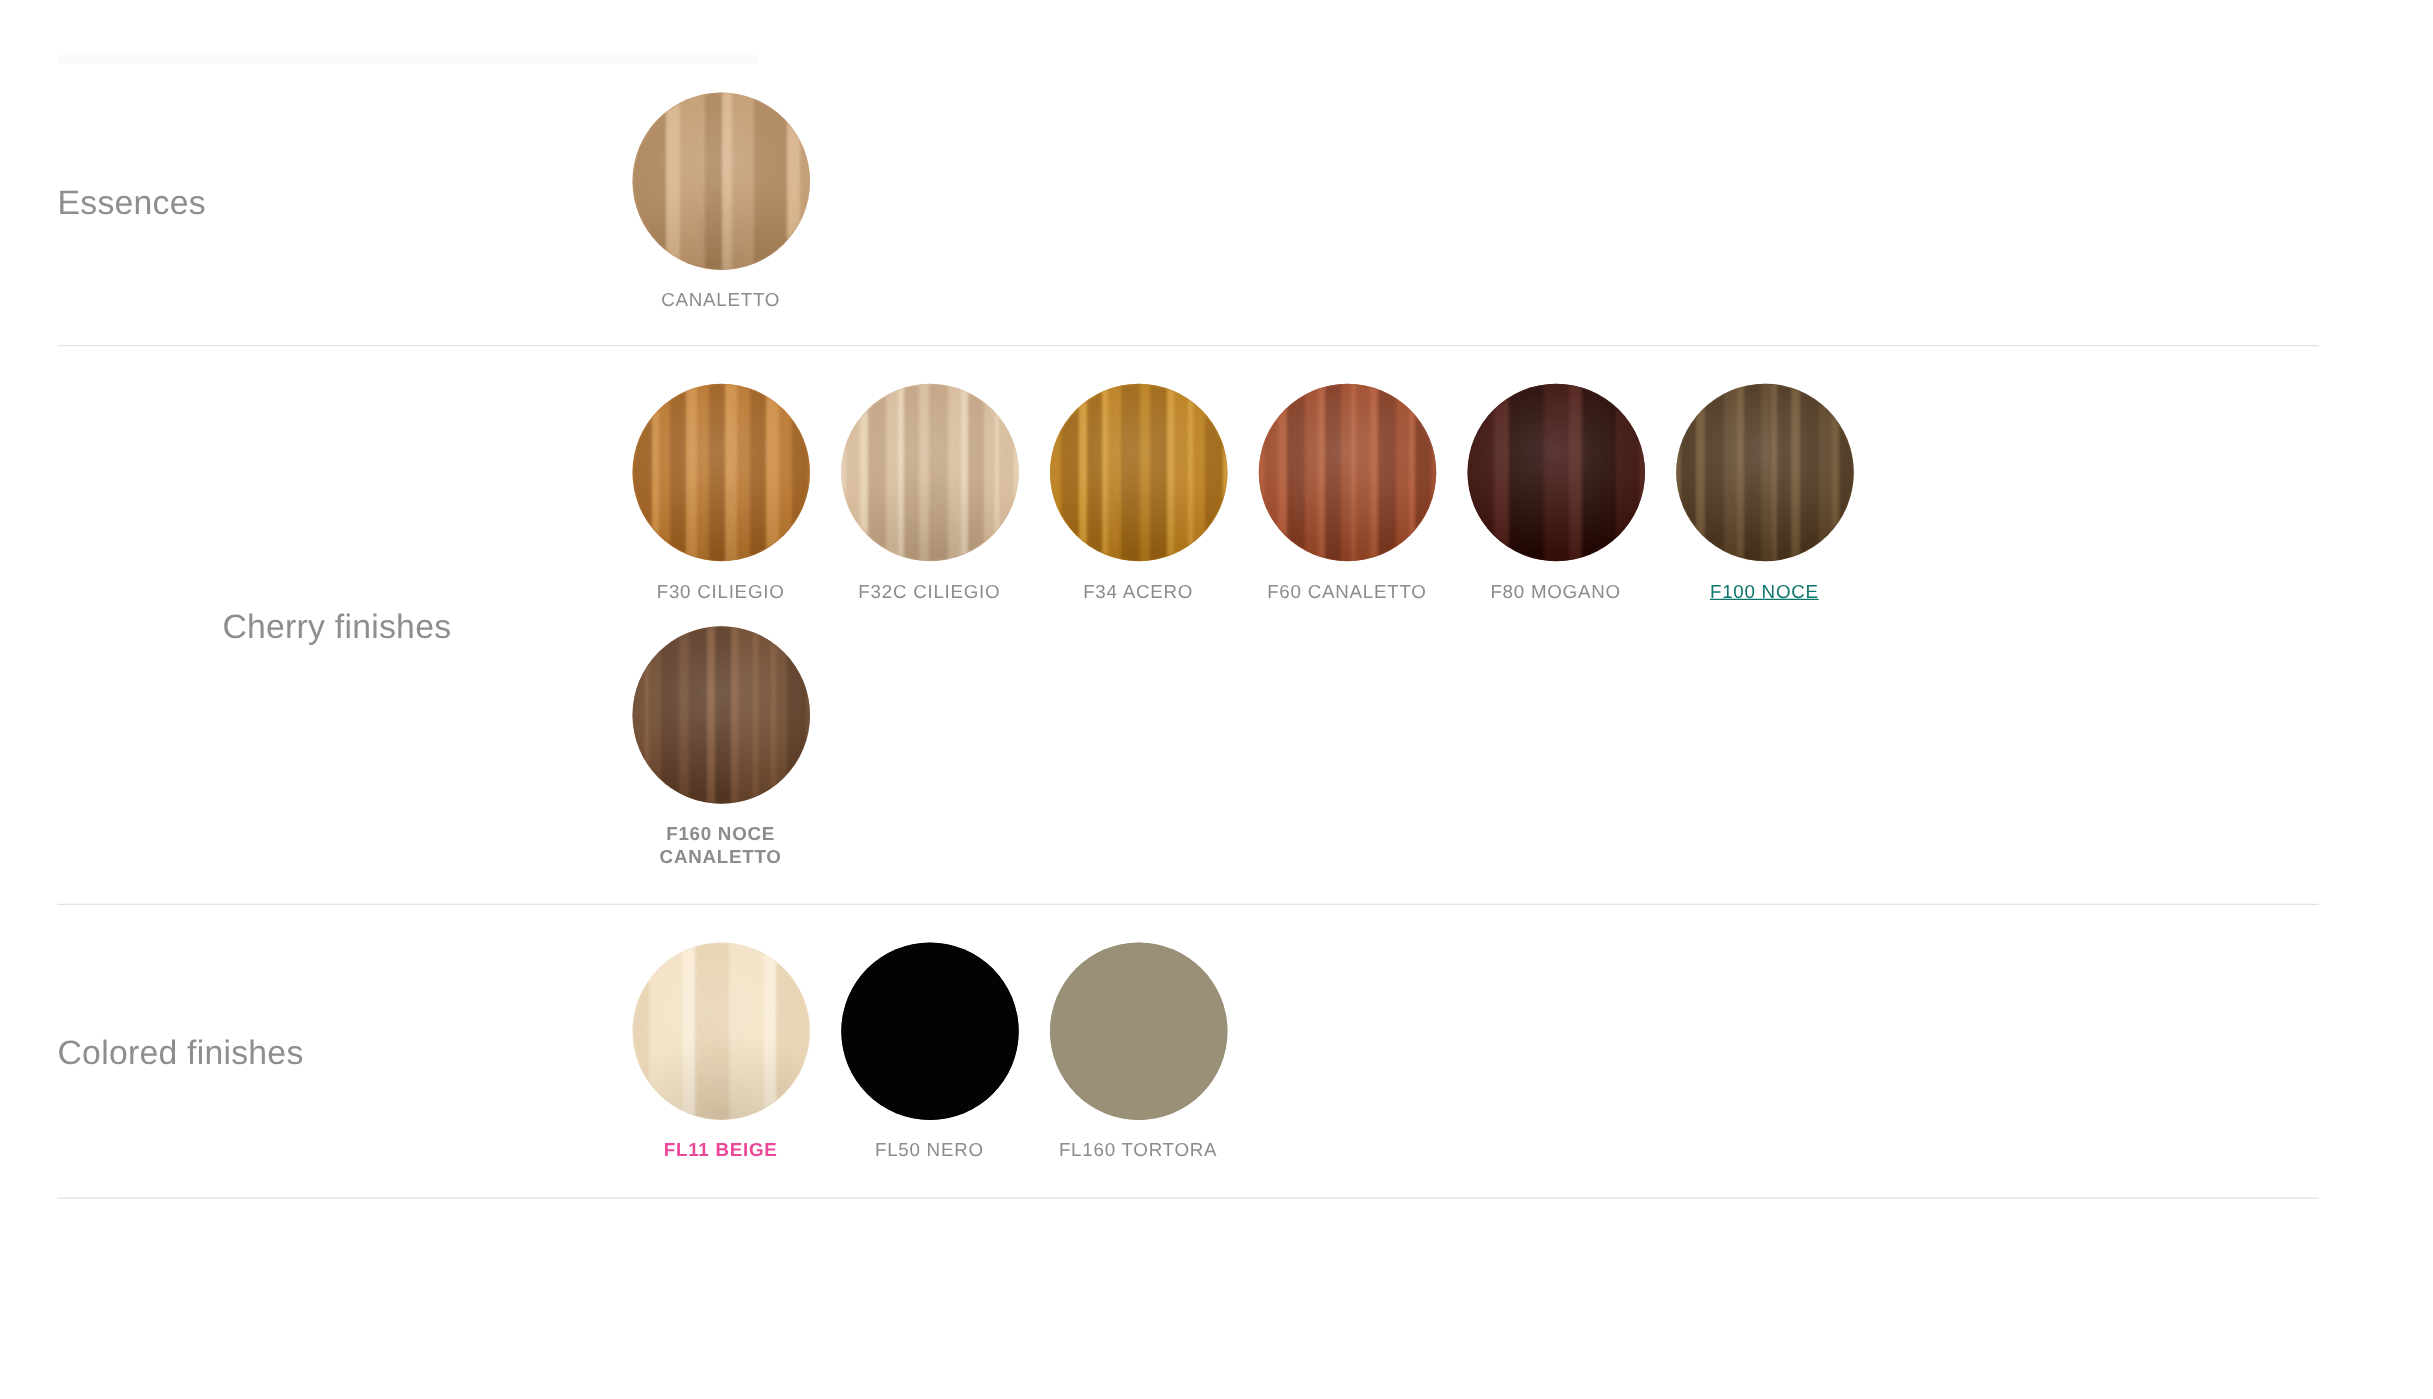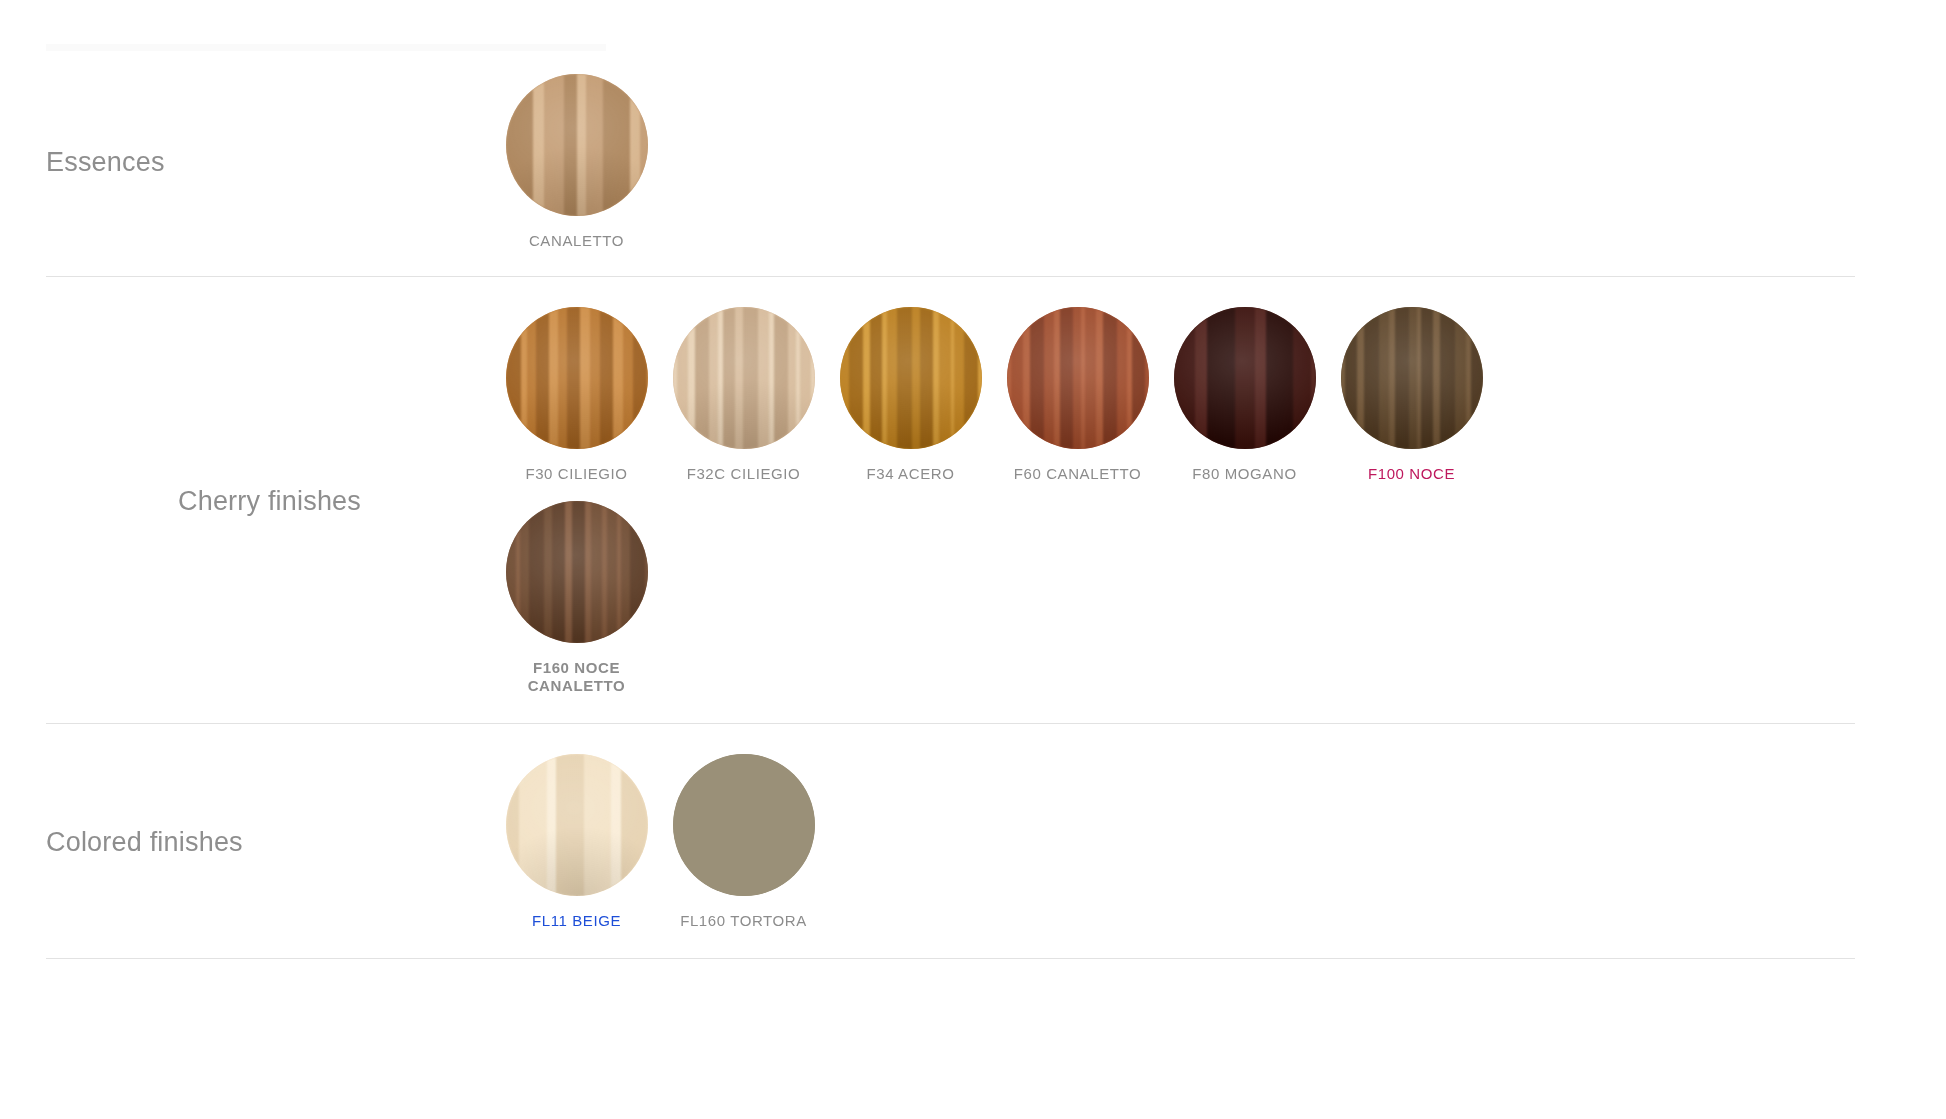--- a/index.html
+++ b/index.html
@@ -169,21 +169,21 @@
               <div class="grain" style="background: linear-gradient(90deg, rgb(58, 17, 12) 0%, rgb(58, 17, 12) 8.16%, rgb(58, 17, 12) 8.16%, rgb(58, 17, 12) 14.74%, rgb(81, 32, 26) 14.74%, rgb(81, 32, 26) 19.73%, rgb(81, 32, 26) 19.73%, rgb(81, 32, 26) 23.15%, rgb(35, 8, 5) 23.15%, rgb(35, 8, 5) 33.98%, rgb(35, 8, 5) 33.98%, rgb(35, 8, 5) 43.24%, rgb(58, 17, 12) 43.24%, rgb(58, 17, 12) 50.91%, rgb(58, 17, 12) 50.91%, rgb(58, 17, 12) 57%, rgb(81, 32, 26) 57%, rgb(81, 32, 26) 61.52%, rgb(81, 32, 26) 61.52%, rgb(81, 32, 26) 64.45%, rgb(35, 8, 5) 64.45%, rgb(35, 8, 5) 74.79%, rgb(35, 8, 5) 74.79%, rgb(35, 8, 5) 83.56%, rgb(58, 17, 12) 83.56%, rgb(58, 17, 12) 90.75%, rgb(58, 17, 12) 90.75%, rgb(58, 17, 12) 96.36%, rgb(81, 32, 26) 96.36%, rgb(81, 32, 26) 100.38%, rgb(81, 32, 26) 100.38%, rgb(81, 32, 26) 102.83%, rgb(35, 8, 5) 102.83%, rgb(35, 8, 5) 112.69%, rgb(58, 17, 12) 112.69%, rgb(58, 17, 12) 120.97%, rgb(58, 17, 12) 120.97%, rgb(58, 17, 12) 127.67%, rgb(58, 17, 12) 127.67%, rgb(58, 17, 12) 132.79%, rgb(81, 32, 26) 132.79%, rgb(81, 32, 26) 136.33%, rgb(35, 8, 5) 136.33%, rgb(35, 8, 5) 147.29%, rgb(35, 8, 5) 147.29%, rgb(35, 8, 5) 156.67%, rgb(58, 17, 12) 156.67%, rgb(58, 17, 12) 164.46%, rgb(58, 17, 12) 164.46%, rgb(58, 17, 12) 170.68%, rgb(81, 32, 26) 170.68%, rgb(81, 32, 26) 175.31%, rgb(58, 17, 12) 100%); filter: blur(1.2px); opacity: 0.95;"></div>
               <div class="grain" style="background: radial-gradient(120% 95% at 48% 38%, rgba(255, 255, 255, 0.17), rgba(255, 255, 255, 0) 62%), radial-gradient(90% 70% at 52% 100%, rgba(0, 0, 0, 0.12), rgba(0, 0, 0, 0) 70%);"></div>
             </div>
             <div class="swatch-label" style="color: rgb(140, 140, 140);">F80 MOGANO</div>
           </div>
           <div class="swatch">
             <div class="disc" style="background: rgb(93, 69, 41);">
               <div class="grain" style="background: linear-gradient(90deg, rgb(113, 86, 54) 0%, rgb(113, 86, 54) 2.78%, rgb(74, 53, 30) 2.78%, rgb(74, 53, 30) 11.18%, rgb(113, 86, 54) 11.18%, rgb(113, 86, 54) 16.2%, rgb(74, 53, 30) 16.2%, rgb(74, 53, 30) 26.85%, rgb(93, 69, 41) 26.85%, rgb(93, 69, 41) 34.13%, rgb(113, 86, 54) 34.13%, rgb(113, 86, 54) 38.03%, rgb(74, 53, 30) 38.03%, rgb(74, 53, 30) 47.56%, rgb(93, 69, 41) 47.56%, rgb(93, 69, 41) 53.71%, rgb(113, 86, 54) 53.71%, rgb(113, 86, 54) 56.48%, rgb(74, 53, 30) 56.48%, rgb(74, 53, 30) 64.88%, rgb(113, 86, 54) 64.88%, rgb(113, 86, 54) 69.91%, rgb(74, 53, 30) 69.91%, rgb(74, 53, 30) 80.56%, rgb(93, 69, 41) 80.56%, rgb(93, 69, 41) 87.83%, rgb(113, 86, 54) 87.83%, rgb(113, 86, 54) 91.73%, rgb(74, 53, 30) 91.73%, rgb(74, 53, 30) 101.26%, rgb(93, 69, 41) 101.26%, rgb(93, 69, 41) 107.4%, rgb(113, 86, 54) 107.4%, rgb(113, 86, 54) 110.18%, rgb(74, 53, 30) 110.18%, rgb(74, 53, 30) 118.58%, rgb(113, 86, 54) 118.58%, rgb(113, 86, 54) 123.6%, rgb(74, 53, 30) 123.6%, rgb(74, 53, 30) 134.25%, rgb(93, 69, 41) 134.25%, rgb(93, 69, 41) 141.52%, rgb(113, 86, 54) 141.52%, rgb(113, 86, 54) 145.42%, rgb(74, 53, 30) 145.42%, rgb(74, 53, 30) 154.94%, rgb(93, 69, 41) 154.94%, rgb(93, 69, 41) 161.09%, rgb(113, 86, 54) 161.09%, rgb(113, 86, 54) 163.86%, rgb(74, 53, 30) 163.86%, rgb(74, 53, 30) 172.26%, rgb(93, 69, 41) 100%); filter: blur(1.2px); opacity: 0.95;"></div>
               <div class="grain" style="background: radial-gradient(120% 95% at 48% 38%, rgba(255, 255, 255, 0.17), rgba(255, 255, 255, 0) 62%), radial-gradient(90% 70% at 52% 100%, rgba(0, 0, 0, 0.12), rgba(0, 0, 0, 0) 70%);"></div>
             </div>
-            <div class="swatch-label" style="color: #be185d;">F100 NOCE</div>
+            <div class="swatch-label" style="color: #0f766e; text-decoration: underline;">F100 NOCE</div>
           </div>
         </div>
       <div class="swatch-row">
           <div class="swatch">
             <div class="disc" style="background: rgb(110, 74, 49);">
               <div class="grain" style="background: linear-gradient(90deg, rgb(110, 74, 49) 0%, rgb(110, 74, 49) 7.21%, rgb(131, 89, 61) 7.21%, rgb(131, 89, 61) 9.52%, rgb(110, 74, 49) 9.52%, rgb(110, 74, 49) 15.93%, rgb(90, 58, 37) 15.93%, rgb(90, 58, 37) 26.45%, rgb(110, 74, 49) 26.45%, rgb(110, 74, 49) 32.06%, rgb(90, 58, 37) 32.06%, rgb(90, 58, 37) 41.78%, rgb(131, 89, 61) 41.78%, rgb(131, 89, 61) 46.6%, rgb(90, 58, 37) 46.6%, rgb(90, 58, 37) 55.53%, rgb(131, 89, 61) 55.53%, rgb(131, 89, 61) 59.55%, rgb(110, 74, 49) 59.55%, rgb(110, 74, 49) 67.68%, rgb(131, 89, 61) 67.68%, rgb(131, 89, 61) 70.91%, rgb(110, 74, 49) 70.91%, rgb(110, 74, 49) 78.24%, rgb(131, 89, 61) 78.24%, rgb(131, 89, 61) 80.67%, rgb(110, 74, 49) 80.67%, rgb(110, 74, 49) 87.21%, rgb(90, 58, 37) 87.21%, rgb(90, 58, 37) 97.85%, rgb(110, 74, 49) 97.85%, rgb(110, 74, 49) 103.59%, rgb(90, 58, 37) 103.59%, rgb(90, 58, 37) 113.43%, rgb(131, 89, 61) 113.43%, rgb(131, 89, 61) 118.37%, rgb(90, 58, 37) 118.37%, rgb(90, 58, 37) 127.42%, rgb(131, 89, 61) 127.42%, rgb(131, 89, 61) 131.57%, rgb(110, 74, 49) 131.57%, rgb(110, 74, 49) 139.82%, rgb(131, 89, 61) 139.82%, rgb(131, 89, 61) 143.17%, rgb(110, 74, 49) 143.17%, rgb(110, 74, 49) 150.63%, rgb(131, 89, 61) 150.63%, rgb(131, 89, 61) 153.18%, rgb(110, 74, 49) 153.18%, rgb(110, 74, 49) 159.84%, rgb(90, 58, 37) 159.84%, rgb(90, 58, 37) 170.6%, rgb(110, 74, 49) 100%); filter: blur(1.2px); opacity: 0.95;"></div>
               <div class="grain" style="background: radial-gradient(120% 95% at 48% 38%, rgba(255, 255, 255, 0.17), rgba(255, 255, 255, 0) 62%), radial-gradient(90% 70% at 52% 100%, rgba(0, 0, 0, 0.12), rgba(0, 0, 0, 0) 70%);"></div>
             </div>
             <div class="swatch-label" style="color: rgb(140, 140, 140); font-weight: bold;">F160 NOCE
 CANALETTO</div>
@@ -196,21 +196,27 @@
 
   <div class="section sec-colored">
     <div class="section-label" style="color: rgb(142, 142, 142);">Colored finishes</div>
     <div class="swatch-area">
       <div class="swatch-row">
           <div class="swatch">
             <div class="disc" style="background: rgb(243, 226, 198);">
               <div class="grain" style="background: linear-gradient(90deg, rgb(230, 210, 177) 0%, rgb(230, 210, 177) 9.06%, rgb(243, 226, 198) 9.06%, rgb(243, 226, 198) 16.84%, rgb(243, 226, 198) 16.84%, rgb(243, 226, 198) 23.34%, rgb(243, 226, 198) 23.34%, rgb(243, 226, 198) 28.56%, rgb(250, 238, 217) 28.56%, rgb(250, 238, 217) 32.5%, rgb(250, 238, 217) 32.5%, rgb(250, 238, 217) 35.16%, rgb(230, 210, 177) 35.16%, rgb(230, 210, 177) 45.54%, rgb(230, 210, 177) 45.54%, rgb(230, 210, 177) 54.63%, rgb(243, 226, 198) 54.63%, rgb(243, 226, 198) 62.45%, rgb(243, 226, 198) 62.45%, rgb(243, 226, 198) 68.99%, rgb(243, 226, 198) 68.99%, rgb(243, 226, 198) 74.25%, rgb(250, 238, 217) 74.25%, rgb(250, 238, 217) 78.22%, rgb(250, 238, 217) 78.22%, rgb(250, 238, 217) 80.92%, rgb(230, 210, 177) 80.92%, rgb(230, 210, 177) 91.33%, rgb(230, 210, 177) 91.33%, rgb(230, 210, 177) 100.47%, rgb(243, 226, 198) 100.47%, rgb(243, 226, 198) 108.32%, rgb(243, 226, 198) 108.32%, rgb(243, 226, 198) 114.9%, rgb(243, 226, 198) 114.9%, rgb(243, 226, 198) 120.19%, rgb(250, 238, 217) 120.19%, rgb(250, 238, 217) 124.2%, rgb(250, 238, 217) 124.2%, rgb(250, 238, 217) 126.94%, rgb(230, 210, 177) 126.94%, rgb(230, 210, 177) 137.39%, rgb(230, 210, 177) 137.39%, rgb(230, 210, 177) 146.56%, rgb(243, 226, 198) 146.56%, rgb(243, 226, 198) 154.45%, rgb(243, 226, 198) 154.45%, rgb(243, 226, 198) 161.07%, rgb(243, 226, 198) 161.07%, rgb(243, 226, 198) 166.4%, rgb(250, 238, 217) 166.4%, rgb(250, 238, 217) 170.45%, rgb(243, 226, 198) 100%); filter: blur(1.2px); opacity: 0.95;"></div>
               <div class="grain" style="background: radial-gradient(120% 95% at 48% 38%, rgba(255, 255, 255, 0.17), rgba(255, 255, 255, 0) 62%), radial-gradient(90% 70% at 52% 100%, rgba(0, 0, 0, 0.12), rgba(0, 0, 0, 0) 70%);"></div>
             </div>
-            <div class="swatch-label" style="color: #1d4ed8;">FL11 BEIGE</div>
+            <div class="swatch-label" style="color: #ec4899; font-weight: bold;">FL11 BEIGE</div>
+          </div>
+          <div class="swatch">
+            <div class="disc" style="background: rgb(3, 3, 3);">
+              <div class="grain" style="background: rgb(3, 3, 3);"></div>
+            </div>
+            <div class="swatch-label" style="color: rgb(140, 140, 140);">FL50 NERO</div>
           </div>
           <div class="swatch">
             <div class="disc" style="background: rgb(154, 144, 120);">
               <div class="grain" style="background: rgb(154, 144, 120);"></div>
             </div>
             <div class="swatch-label" style="color: rgb(140, 140, 140);">FL160 TORTORA</div>
           </div>
         </div>
     </div>
   </div>

